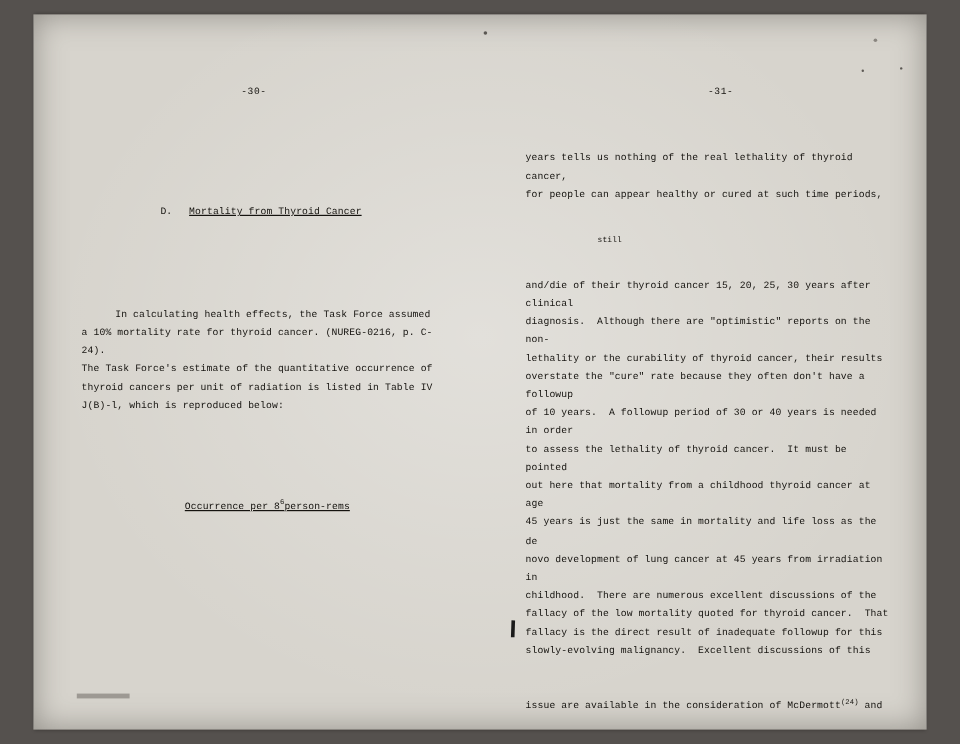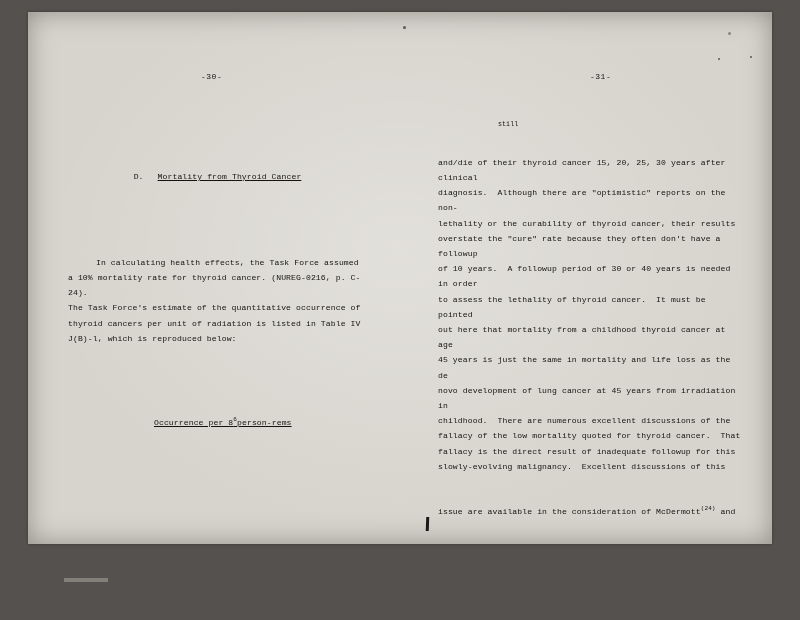--- a/index.html
+++ b/index.html
@@ -20,21 +20,21 @@
     width: 800px;
     height: 620px;
     background: #55514e;
   }
   
   .page {
     position: absolute;
     left: 28px;
     top: 12px;
     width: 744px;
-    height: 532px;
+    height: 596px;
     background: #d7d4cd;
     box-shadow: 0 0 3px rgba(0,0,0,0.35);
   }
   .page-inner {
     position: absolute;
     left: 0; top: 0; right: 0; bottom: 0;
     background:
       radial-gradient(ellipse at 50% 45%, rgba(255,255,255,0.28) 0%, rgba(255,255,255,0.0) 68%);
   }
   
@@ -164,20 +164,22 @@
 
       <div class="table-block">
         <div class="table-head"><span>Occurrence per 8</span><sup>6</sup><span>person-rems</span></div>
         
       </div>
 
       
     </div>
 
     <div class="col col-right">
+      <div class="para">years tells us nothing of the real lethality of thyroid cancer,
+for people can appear healthy or cured at such time periods,</div>
       <span class="inline-ins">still</span>
       <div class="para">and/die of their thyroid cancer 15, 20, 25, 30 years after clinical
 diagnosis.  Although there are "optimistic" reports on the non-
 lethality or the curability of thyroid cancer, their results
 overstate the "cure" rate because they often don't have a followup
 of 10 years.  A followup period of 30 or 40 years is needed in order
 to assess the lethality of thyroid cancer.  It must be pointed
 out here that mortality from a childhood thyroid cancer at age
 45 years is just the same in mortality and life loss as the de
 novo development of lung cancer at 45 years from irradiation in

